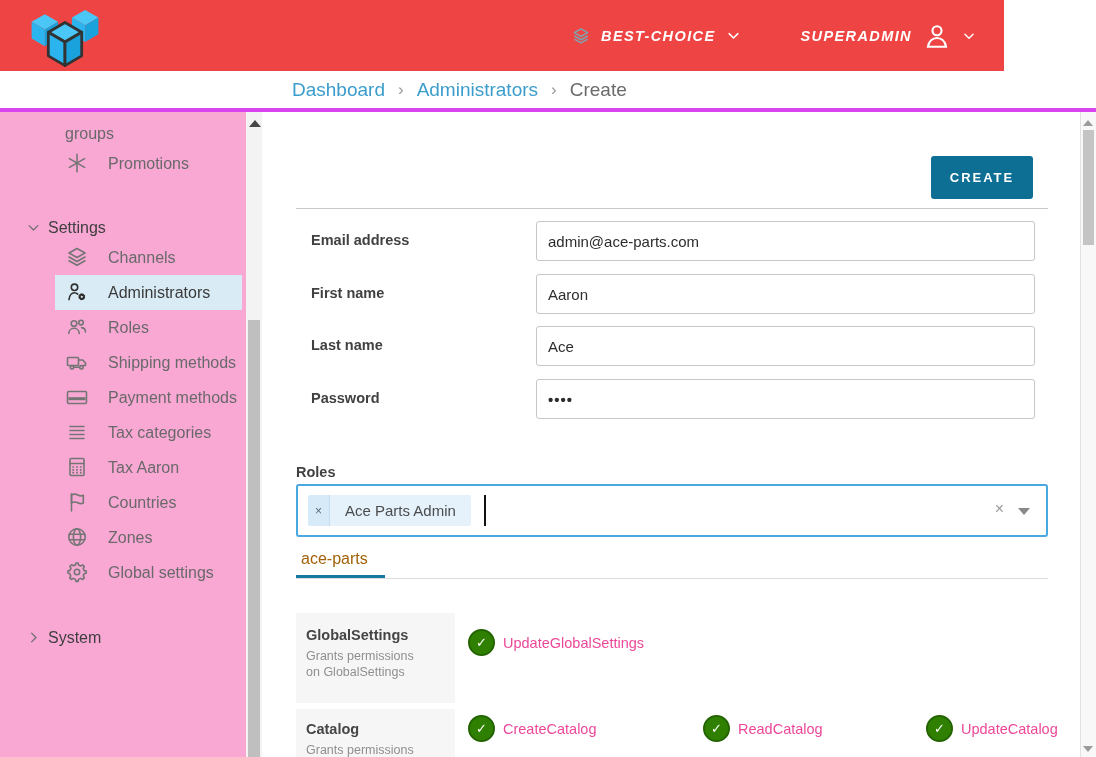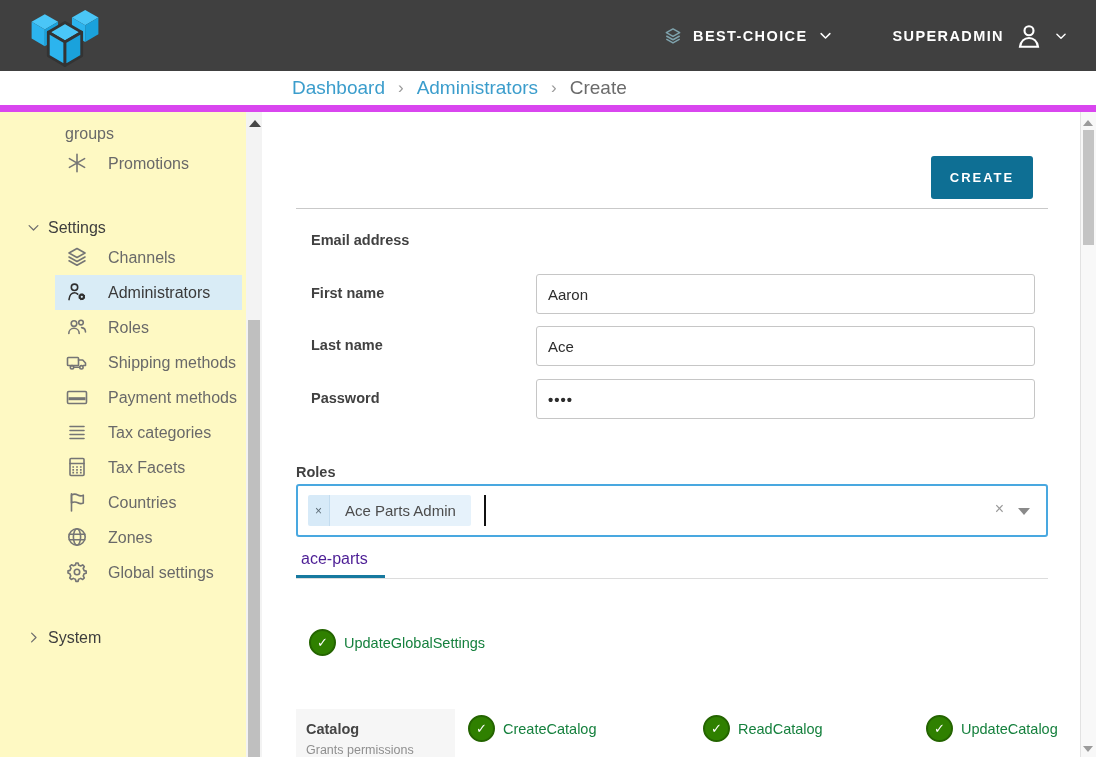--- a/index.html
+++ b/index.html
@@ -1,37 +1,37 @@
 <!DOCTYPE html>
 <html><head>
 <meta charset="utf-8">
 <style>
   * { box-sizing: border-box; }
   html,body { margin:0; padding:0; background:#fff; }
   body { font-family:"Liberation Sans", sans-serif; }
   .screen { position:relative; width:1096px; height:757px; overflow:hidden; background:#fff; }
 
   
-  .header { position:absolute; left:0; top:0; width:1096px; height:71px; background:#404040; }
+  .header { position:absolute; left:0; top:0; width:1004px; height:71px; background:#ef4444;font-style:italic; }
   .logo { position:absolute; left:26px; top:3px; width:78px; height:64px; cursor:pointer; }
   .header-right { position:absolute; right:28px; top:0; height:71px; display:flex; align-items:center; gap:14px; }
   .channel-cluster, .user-cluster { display:flex; align-items:center; gap:10px; cursor:pointer; }
   .channel-cluster { margin-right:46px; }
   .hdr-label { color:#ffffff; font-size:14.5px; font-weight:600; letter-spacing:1.4px; }
   .user-label { font-weight:700; }
 
   
   .breadcrumb-bar { position:absolute; left:0; top:71px; width:1096px; height:41px; background:#fff;
-    border-bottom:7px solid #d946ef; display:flex; align-items:center; padding-left:292px; gap:13px; }
+    border-bottom:4px solid #d946ef; display:flex; align-items:center; padding-left:292px; gap:13px; }
   .crumb-link { color:#3b9dcc; font-size:19px; cursor:pointer; }
   .crumb-sep { color:#9a9a9a; font-size:17px; }
   .crumb-current { color:#6b6b6b; font-size:19px; }
 
   
-  .sidebar { position:absolute; left:0; top:112px; width:246px; height:645px; background:#fef9c3;
+  .sidebar { position:absolute; left:0; top:112px; width:246px; height:645px; background:#f9a8d4;
     color:#696969; font-size:16px; overflow:hidden; }
   .nav-partial { margin:9px 0 0 65px; line-height:25px; }
   .nav-section { position:relative; margin-top:34px; margin-left:48px; line-height:25px; color:#3e3e3e; }
   .nav-section .sec-chev { position:absolute; left:-22px; top:5px; width:15px; height:15px; }
   .nav-item { position:relative; margin:0 4px 0 55px; padding:5px 0 5px 10px; line-height:25px; cursor:pointer; }
   .nav-item .nicon { display:inline-block; width:24px; height:24px; vertical-align:-6px; margin-right:19px; }
   .nav-item.selected { background:#d9ecf6; color:#3a3a3a; }
   svg.stroke-ic { fill:none; stroke:#757575; stroke-width:1.6; stroke-linecap:round; stroke-linejoin:round; }
   .selected svg.stroke-ic { stroke:#2f2f2f; }
 
@@ -60,38 +60,38 @@
     border-radius:3px; background:#fff; }
   .chip { position:absolute; left:10px; top:9px; height:31px; display:flex; border-radius:2px; overflow:hidden; font-size:15px; }
   .chip-x { width:22px; background:#d7eaf8; color:#5b6b75; display:flex; align-items:center; justify-content:center;
     font-size:12px; border-right:1px solid #c3dcef; cursor:pointer; }
   .chip-label { background:#e6f2fb; color:#4c4c4c; padding:0 15px; display:flex; align-items:center; }
   .text-cursor { position:absolute; left:186px; top:9px; width:2px; height:31px; background:#111; }
   .roles-clear { position:absolute; right:42px; top:14px; color:#9a9a9a; font-size:16px; cursor:pointer; }
   .roles-caret { position:absolute; right:16px; top:22px; width:0; height:0; cursor:pointer;
     border-left:6px solid transparent; border-right:6px solid transparent; border-top:7px solid #8a8a8a; }
 
-  .tab-label { position:absolute; left:36px; top:438px; font-size:16px; color:#4c1d95; cursor:pointer; }
+  .tab-label { position:absolute; left:36px; top:438px; font-size:16px; color:#a16207; cursor:pointer; }
   .tab-underline { position:absolute; left:31px; top:463px; width:89px; height:4px; background:#17799f; }
   .tab-line { position:absolute; left:31px; top:466px; width:752px; border-top:1px solid #dcdcdc; }
 
   .perm-row { position:absolute; left:31px; width:752px; display:flex; }
   .perm-row.r1 { top:501px; height:90px; }
   .perm-row.r2 { top:597px; height:170px; }
   .perm-head { width:159px; background:#f6f6f6; padding:14px 10px 0 10px; }
   .r2 .perm-head { padding-top:12px; }
   .perm-group { font-size:14.5px; font-weight:700; color:#454545; margin:0 0 5px 0; }
   .perm-desc { font-size:12.5px; color:#8f8f8f; line-height:16px; width:118px; }
   .perm-cells { flex:1; position:relative; }
   .perm-item { position:absolute; top:16px; display:flex; align-items:center; gap:8px; cursor:pointer; }
   .r2 .perm-item { top:6px; }
   .p-c1 { left:13px; } .p-c2 { left:248px; } .p-c3 { left:471px; }
   .toggle { width:27px; height:27px; border-radius:50%; background:#2f8000; border:2px solid #246400; color:#fff;
     display:flex; align-items:center; justify-content:center; font-size:13px; flex:0 0 auto; }
-  .perm-name { font-size:14.5px; color:#15803d; white-space:nowrap; }
+  .perm-name { font-size:14.5px; color:#ec4899; white-space:nowrap; }
 
   
   .page-scrollbar { position:absolute; left:1080px; top:112px; width:16px; height:645px; background:#f8f8f8;
     border-left:1px solid #e2e2e2; }
   .ps-up { position:absolute; left:2px; top:8px; width:0; height:0;
     border-left:5px solid transparent; border-right:5px solid transparent; border-bottom:6px solid #9b9b9b; cursor:pointer; }
   .ps-thumb { position:absolute; left:2px; top:18px; width:11px; height:115px; background:#c4c4c4; cursor:pointer; }
   .ps-down { position:absolute; left:2px; bottom:5px; width:0; height:0;
     border-left:5px solid transparent; border-right:5px solid transparent; border-top:6px solid #9b9b9b; cursor:pointer; }
 </style>
@@ -219,21 +219,21 @@
       </svg><span>Tax categories</span>
     </div>
 
     <div class="nav-item">
       <svg class="nicon stroke-ic" viewBox="0 0 24 24">
         <rect x="5" y="3.5" width="14" height="17" rx="1"></rect>
           <path d="M5 8.5h14"></path>
         <g stroke-width="1.7" stroke-linecap="square">
           <path d="M8.2 12h.01M12 12h.01M15.8 12h.01M8.2 14.8h.01M12 14.8h.01M15.8 14.8h.01M8.2 17.6h.01M12 17.6h.01M15.8 17.6h.01"></path>
         </g>
-      </svg><span>Tax Facets</span>
+      </svg><span>Tax Aaron</span>
     </div>
 
     <div class="nav-item">
       <svg class="nicon stroke-ic" viewBox="0 0 24 24">
         <path d="M6.5 21V3.8"></path>
         <path d="M6.5 5c2.2-1.1 4.3-1.1 6.3 0 1.9 1.1 3.8 1.1 5.5.2V13c-1.7.9-3.6.9-5.5-.2-2-1.1-4.1-1.1-6.3 0z"></path>
       </svg><span>Countries</span>
     </div>
 
     <div class="nav-item">
@@ -264,20 +264,21 @@
     <div class="sbs-thumb"></div>
   </div>
 
   <div class="main">
 
     <button class="create-btn">CREATE</button>
     <div class="top-divider"></div>
 
     <div class="form-row" style="top:109px;">
       <span class="form-label">Email address</span>
+      <input class="form-input" type="text" value="admin@ace-parts.com" style="">
     </div>
     <div class="form-row" style="top:162px;">
       <span class="form-label">First name</span>
       <input class="form-input" type="text" value="Aaron" style="">
     </div>
     <div class="form-row" style="top:214px;">
       <span class="form-label">Last name</span>
       <input class="form-input" type="text" value="Ace" style="">
     </div>
     <div class="form-row" style="top:267px;">
@@ -294,20 +295,24 @@
       <div class="text-cursor"></div>
       <span class="roles-clear">×</span>
       <div class="roles-caret"></div>
     </div>
 
     <span class="tab-label">ace-parts</span>
     <div class="tab-underline"></div>
     <div class="tab-line"></div>
 
     <div class="perm-row r1">
+      <div class="perm-head">
+        <div class="perm-group">GlobalSettings</div>
+        <div class="perm-desc">Grants permissions on GlobalSettings</div>
+      </div>
       <div class="perm-cells">
         <div class="perm-item p-c1">
           <span class="toggle">✓</span>
           <span class="perm-name">UpdateGlobalSettings</span>
         </div>
       </div>
     </div>
 
     <div class="perm-row r2">
       <div class="perm-head">

